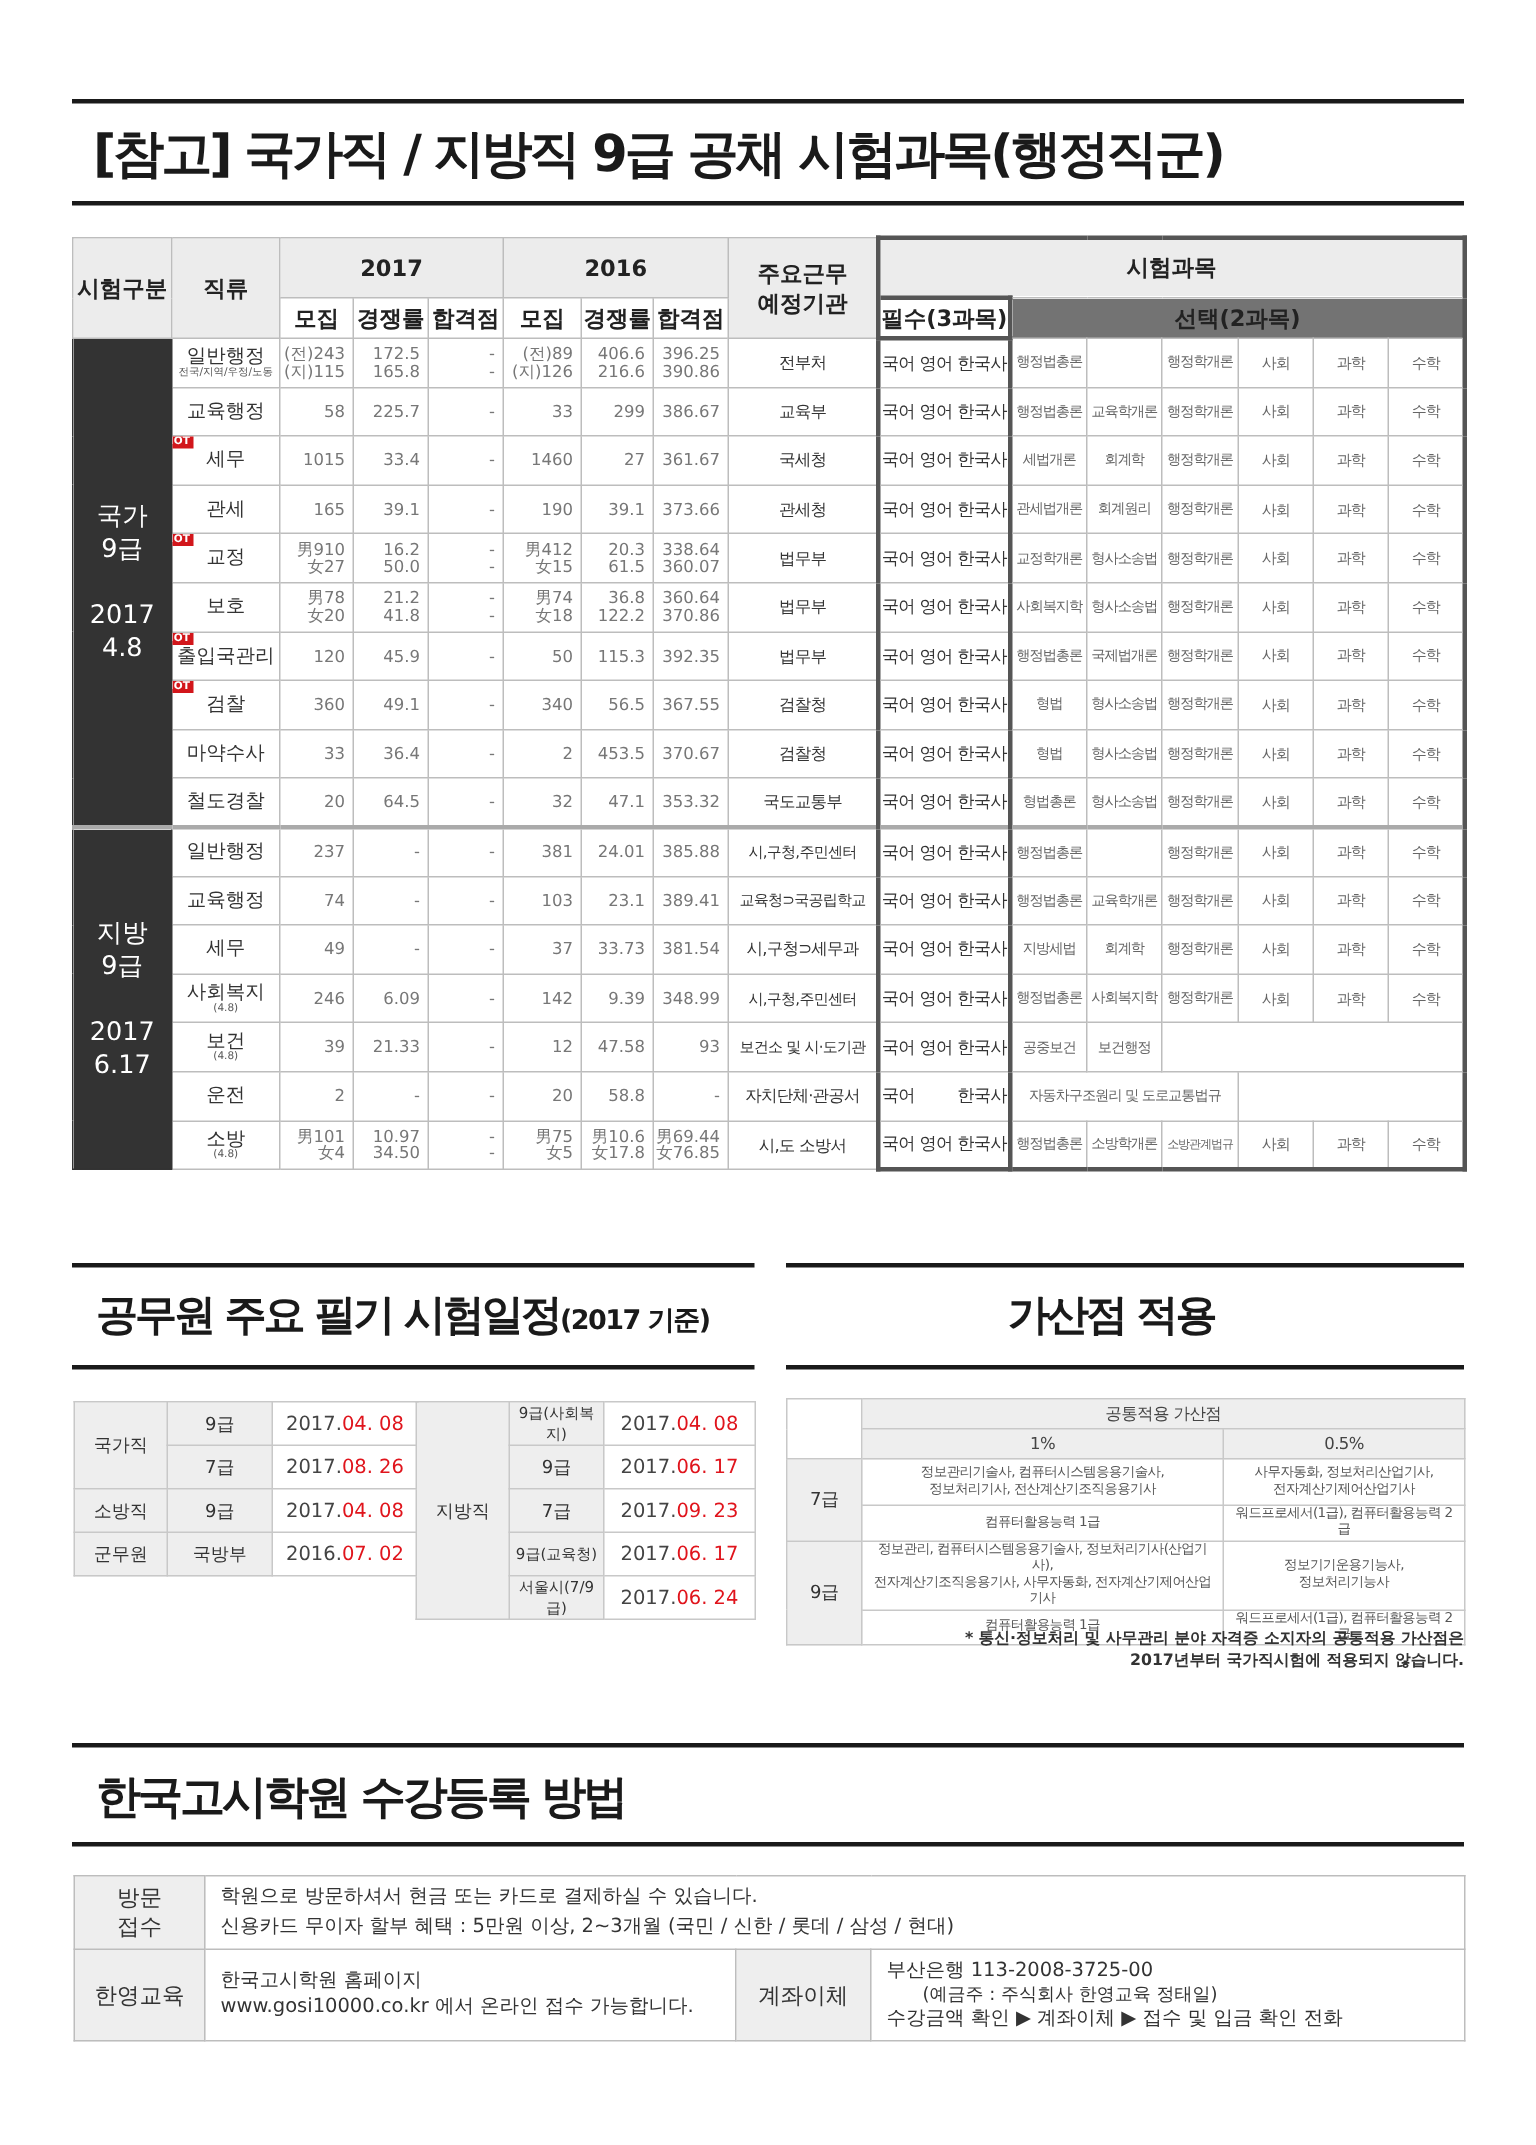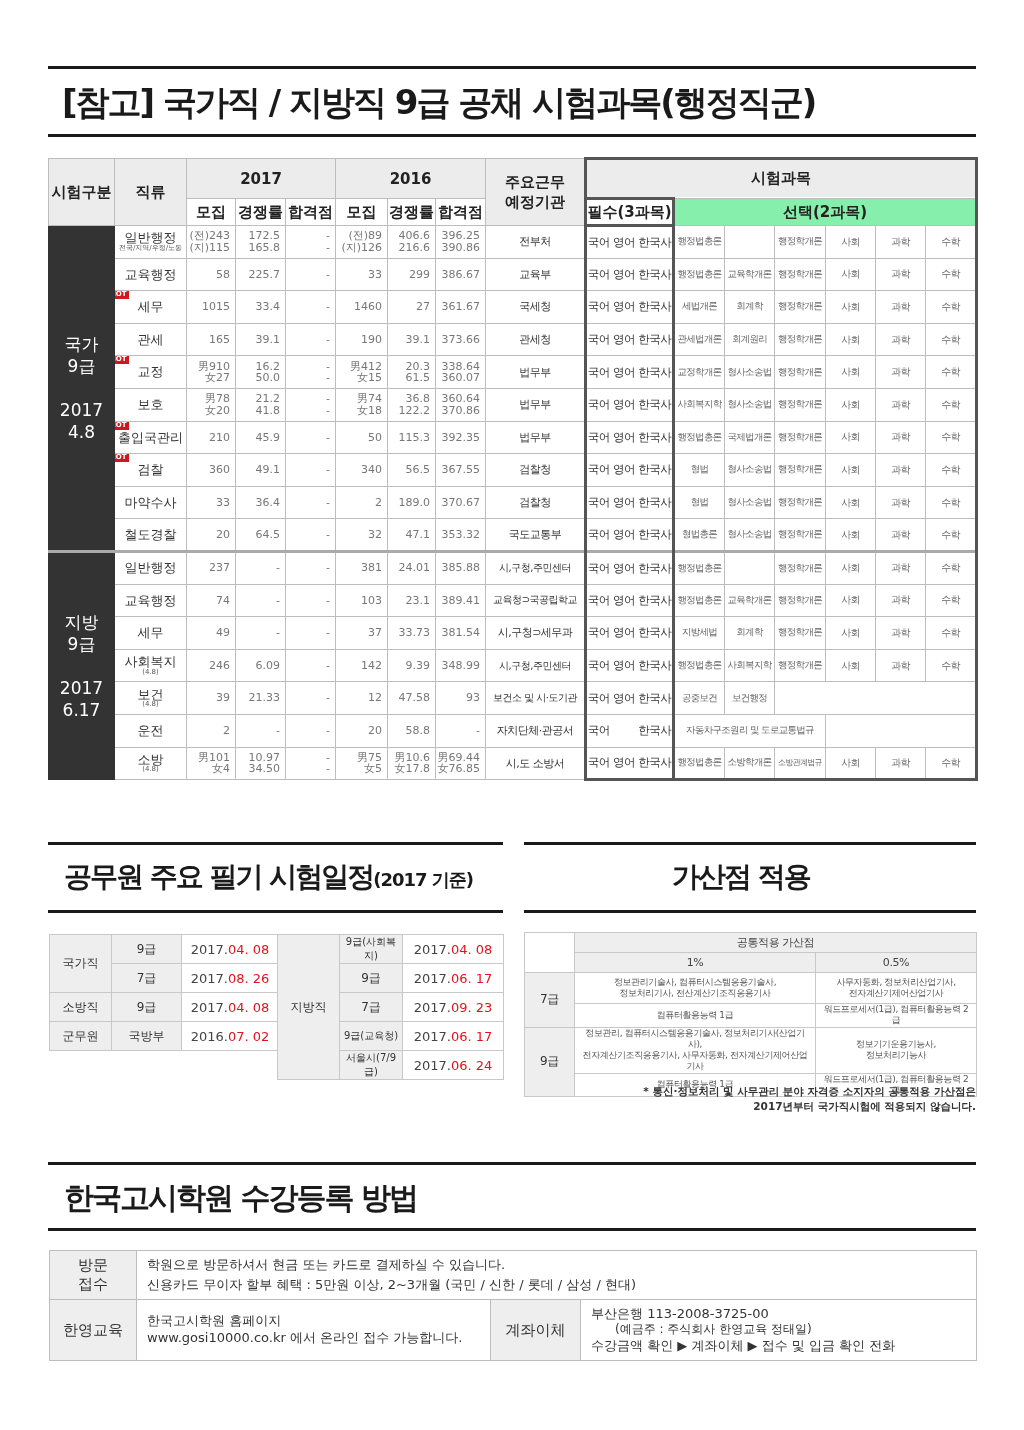--- a/index.html
+++ b/index.html
@@ -91,21 +91,21 @@
       <th colspan="7" class="thick-l thick-t thick-r">시험과목</th>
     </tr>
     <tr class="hdr2">
       <th style="background:#fff">모집</th>
       <th style="background:#fff">경쟁률</th>
       <th style="background:#fff">합격점</th>
       <th style="background:#fff">모집</th>
       <th style="background:#fff">경쟁률</th>
       <th style="background:#fff">합격점</th>
       <th class="thick-l" style="background:#fff;border:3px solid #555;">필수(3과목)</th>
-      <th colspan="6" class="thick-r" style="background:#86efac">선택(2과목)</th>
+      <th colspan="6" class="thick-r" style="background:#737373">선택(2과목)</th>
     </tr>
   </thead>
   <tbody id="main-body">
       <tr>
         <td class="grp" rowspan="10">
           <div>국가</div>
           <div>9급</div>
           <div style="height:22px"></div>
           <div>2017</div>
           <div>4.8</div>
@@ -224,21 +224,21 @@
         <td class="req thick-l thick-r" style="white-space:pre">국어 영어 한국사</td>
         <td class="opt">사회복지학</td>
         <td class="opt">형사소송법</td>
         <td class="opt">행정학개론</td>
         <td class="opt" style="font-size:10px">사회</td>
         <td class="opt" style="font-size:10px">과학</td>
         <td class="opt thick-r" style="font-size:10px">수학</td>
       </tr>
       <tr>
         <td class="job"><span class="hot">HOT</span><span>출입국관리</span></td>
-        <td class="num" style="white-space:pre-line">210</td>
+        <td class="num" style="white-space:pre-line">120</td>
         <td class="num" style="white-space:pre-line">45.9</td>
         <td class="num" style="white-space:pre-line">-</td>
         <td class="num" style="white-space:pre-line">50</td>
         <td class="num" style="white-space:pre-line">115.3</td>
         <td class="num" style="white-space:pre-line">392.35</td>
         <td class="org">법무부</td>
         <td class="req thick-l thick-r" style="white-space:pre">국어 영어 한국사</td>
         <td class="opt">행정법총론</td>
         <td class="opt">국제법개론</td>
         <td class="opt">행정학개론</td>
@@ -262,21 +262,21 @@
         <td class="opt" style="font-size:10px">사회</td>
         <td class="opt" style="font-size:10px">과학</td>
         <td class="opt thick-r" style="font-size:10px">수학</td>
       </tr>
       <tr>
         <td class="job"><span>마약수사</span></td>
         <td class="num" style="white-space:pre-line">33</td>
         <td class="num" style="white-space:pre-line">36.4</td>
         <td class="num" style="white-space:pre-line">-</td>
         <td class="num" style="white-space:pre-line">2</td>
-        <td class="num" style="white-space:pre-line">189.0</td>
+        <td class="num" style="white-space:pre-line">453.5</td>
         <td class="num" style="white-space:pre-line">370.67</td>
         <td class="org">검찰청</td>
         <td class="req thick-l thick-r" style="white-space:pre">국어 영어 한국사</td>
         <td class="opt">형법</td>
         <td class="opt">형사소송법</td>
         <td class="opt">행정학개론</td>
         <td class="opt" style="font-size:10px">사회</td>
         <td class="opt" style="font-size:10px">과학</td>
         <td class="opt thick-r" style="font-size:10px">수학</td>
       </tr>

